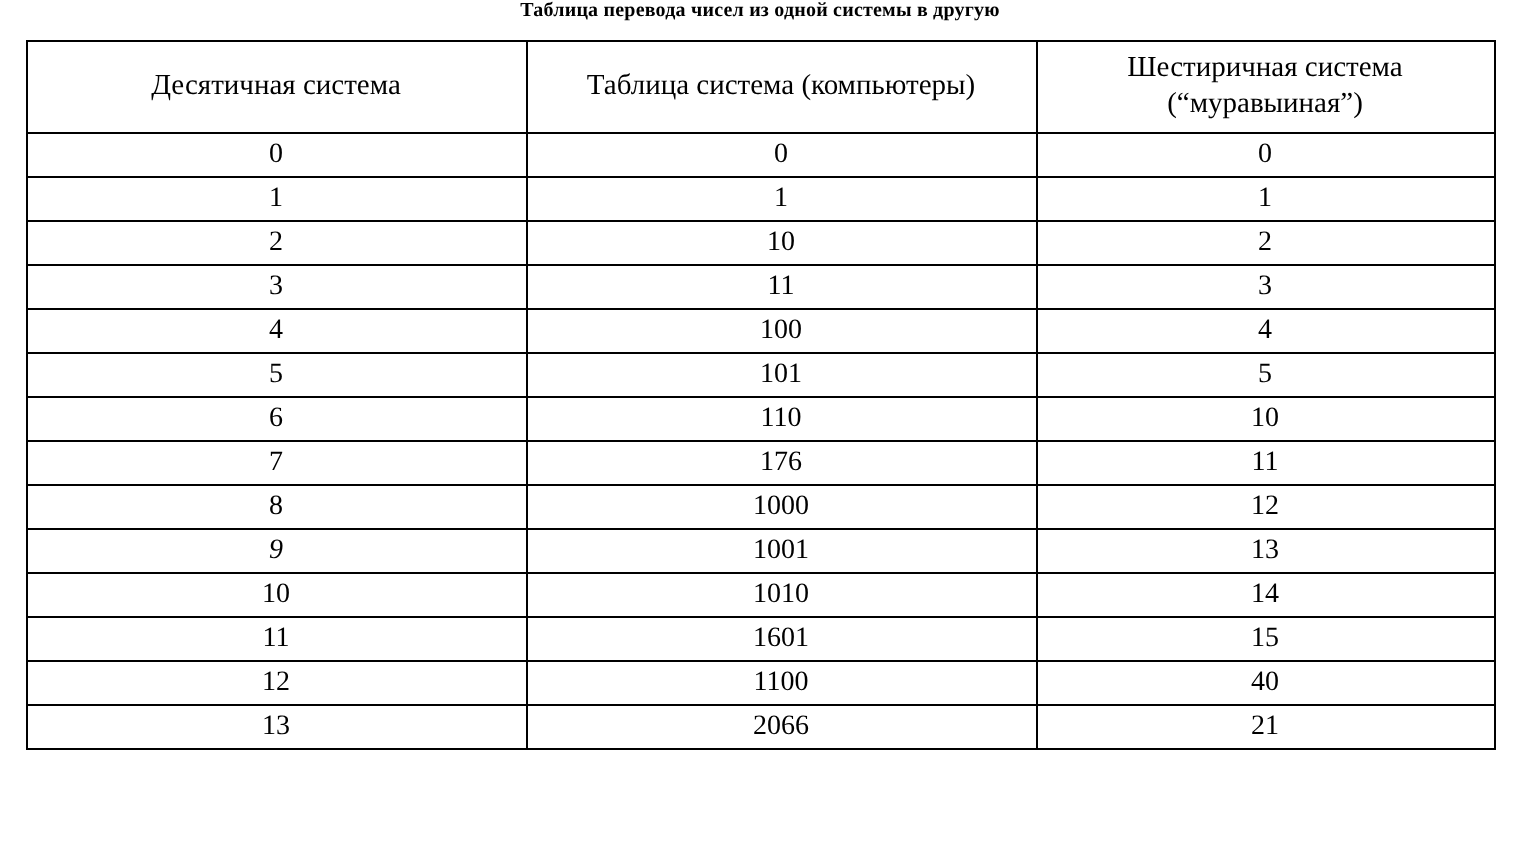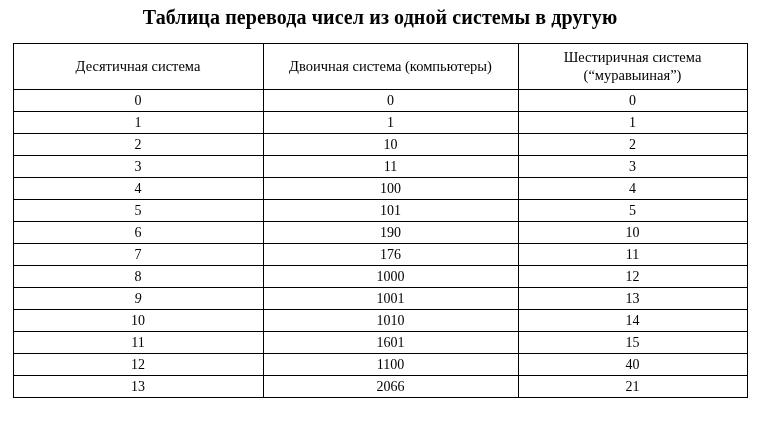--- a/index.html
+++ b/index.html
@@ -16,30 +16,29 @@
   }
   .page {
     width: 760px;
     height: 430px;
     position: relative;
     box-sizing: border-box;
   }
   .doc-title {
     text-align: center;
     font-weight: bold;
-    font-size: 20px;
+    font-size: 10px;
     font-family: "Liberation Serif", serif;
-    padding-top: 6px;
     padding-bottom: 6px;
     letter-spacing: 0.1px;
   }
   table.conv-table {
     border-collapse: collapse;
     width: 734px;
-    margin: 8px auto;
+    margin: 3px auto;
     table-layout: fixed;
   }
   table.conv-table th,
   table.conv-table td {
     border: 1px solid #000000;
     text-align: center;
     font-size: 14px;
     font-family: "Liberation Serif", serif;
     padding: 0;
   }
@@ -71,21 +70,21 @@
 
   <table class="conv-table">
     <colgroup>
       <col class="c1">
       <col class="c2">
       <col class="c3">
     </colgroup>
     <thead>
       <tr>
         <th>Десятичная система</th>
-        <th>Двоичная система (компьютеры)</th>
+        <th>Таблица система (компьютеры)</th>
         <th>Шестиричная система (“муравыиная”)</th>
       </tr>
     </thead>
     <tbody id="table-body">
         <tr>
           <td>0</td>
           <td>0</td>
           <td>0</td>
         </tr>
         <tr>
@@ -108,21 +107,21 @@
           <td>100</td>
           <td>4</td>
         </tr>
         <tr>
           <td>5</td>
           <td>101</td>
           <td>5</td>
         </tr>
         <tr>
           <td>6</td>
-          <td>190</td>
+          <td>110</td>
           <td>10</td>
         </tr>
         <tr>
           <td>7</td>
           <td>176</td>
           <td>11</td>
         </tr>
         <tr>
           <td>8</td>
           <td>1000</td>

